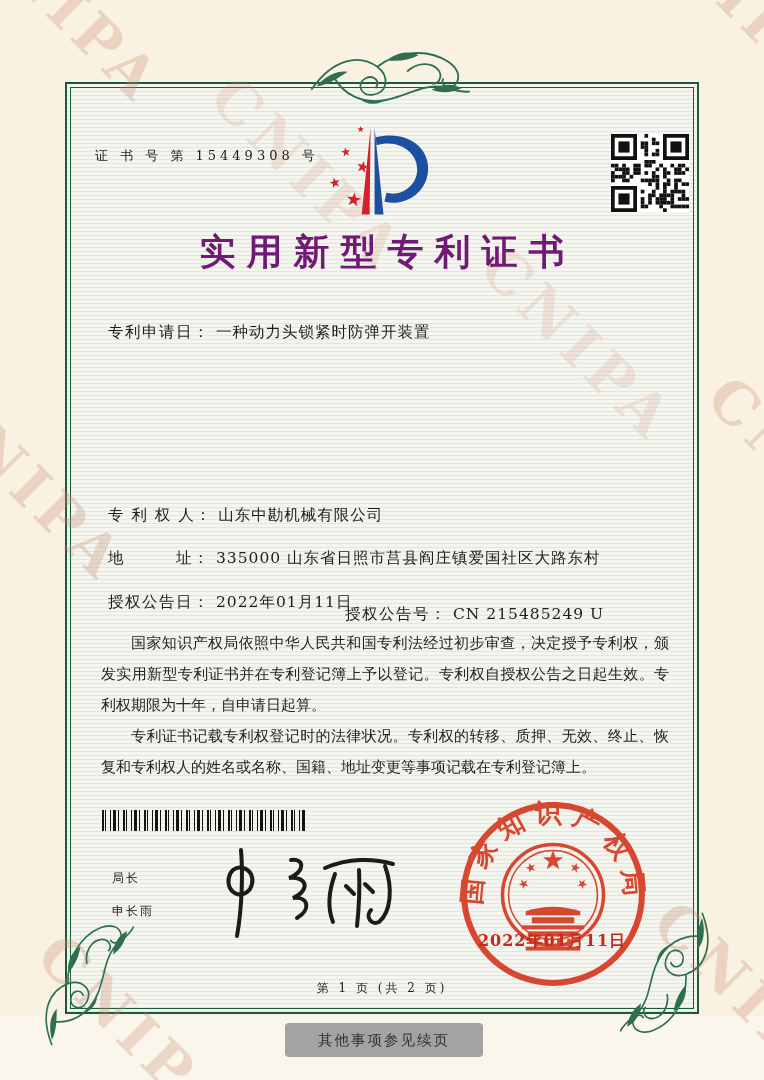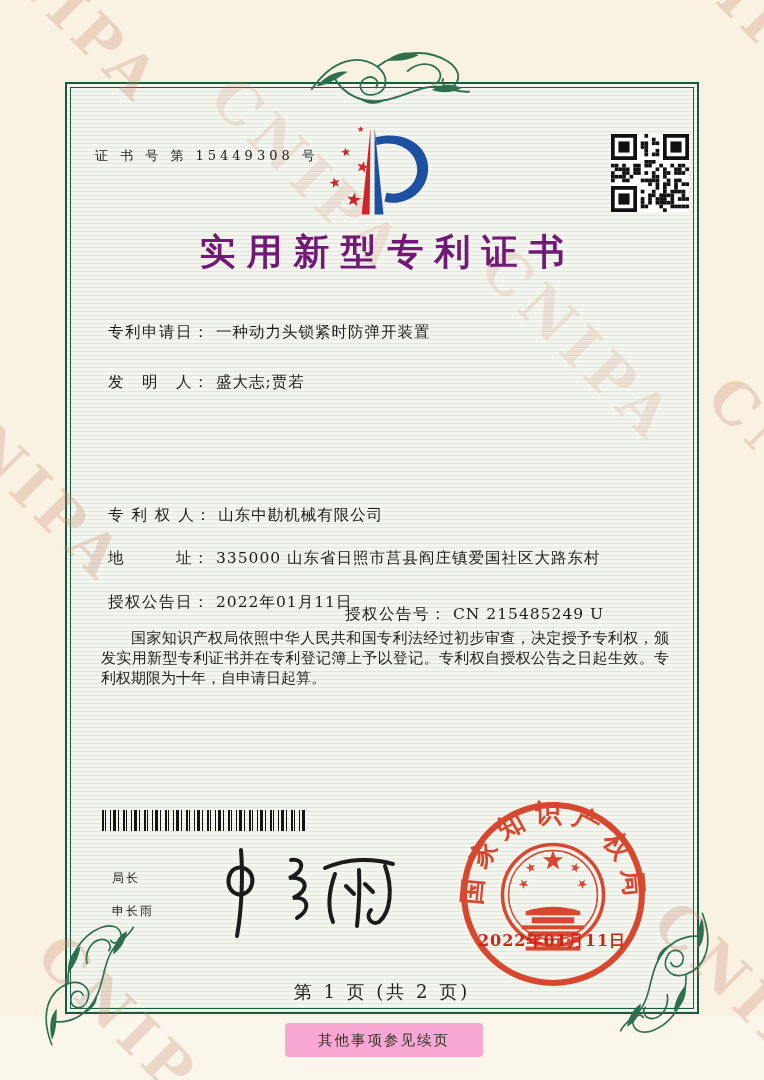--- a/index.html
+++ b/index.html
@@ -45,44 +45,44 @@
     position:absolute;left:65px;top:228px;width:634px;text-align:center;
     font-size:36px;font-weight:700;letter-spacing:11px;text-indent:11px;color:#701a75;
   }
   .row{position:absolute;left:108px;width:560px;font-size:15.5px;white-space:nowrap;}
   .row .lbl{letter-spacing:1.5px;}
   .row .val{letter-spacing:1px;margin-left:6px;}
   .r1{top:322px}.r2{top:372px}.r3{top:415px}.r4{top:459px}.r5{top:505px}.r6{top:548px}.r7{top:592px}
   .col2{position:absolute;left:237px;top:0;margin-top:12px;}
   .body-par{
     position:absolute;left:101px;top:628px;width:568px;
-    font-size:15px;line-height:20px;text-align:justify;color:#26231f;
+    font-size:15px;line-height:31px;text-align:justify;color:#26231f;
   }
   .body-par p{text-indent:2em;}
   .barcode{
     position:absolute;left:102px;top:810px;width:205px;height:21px;
     background:repeating-linear-gradient(90deg,
       #141414 0 2px,transparent 2px 3px,
       #141414 3px 4px,transparent 4px 8px,
       #141414 8px 9px,transparent 9px 11px,
       #141414 11px 14px,transparent 14px 16px,
       #141414 16px 17px,transparent 17px 21px);
   }
   .signer{position:absolute;left:112px;font-size:12px;letter-spacing:2px;}
   .signer.t1{top:870px}.signer.t2{top:903px}
   .sig{position:absolute;left:213px;top:846px;width:200px;height:95px;}
   .seal{position:absolute;left:457px;top:798px;width:192px;height:192px;z-index:4;opacity:.93;}
   .seal-date{
     position:absolute;left:462px;top:931px;width:180px;text-align:center;z-index:5;
     font-size:16px;font-weight:600;letter-spacing:1px;color:#c8281a;
   }
-  .footer-page{position:absolute;left:65px;top:980px;width:634px;text-align:center;font-size:18px;letter-spacing:3px;}
+  .footer-page{position:absolute;left:65px;top:980px;width:634px;text-align:center;font-size:12px;letter-spacing:3px;}
   .note-pill{
     position:absolute;left:285px;top:1023px;width:198px;height:34px;z-index:4;
-    background:#f9a8d4;border-radius:4px;display:flex;align-items:center;justify-content:center;
+    background:#a3a3a3;border-radius:4px;display:flex;align-items:center;justify-content:center;
     font-size:14.5px;letter-spacing:2px;color:#33302b;
   }
 </style>
 </head>
 <body>
 
 <svg width="0" height="0" style="position:absolute" aria-hidden="true">
   <defs>
     <path id="star5" d="M0,-10 L2.35,-3.24 L9.51,-3.09 L3.8,1.24 L5.88,8.09 L0,4 L-5.88,8.09 L-3.8,1.24 L-9.51,-3.09 L-2.35,-3.24 Z"></path>
     <g id="flourish">
@@ -275,38 +275,36 @@
           <rect x="80" y="76" width="4" height="4"></rect>
           <rect x="56" y="80" width="4" height="4"></rect>
         </g>
     </svg>
 
     <h1 class="doc-title">实用新型专利证书</h1>
 
     <div class="row r1">
       <span class="lbl">专利申请日：</span><span class="val">一种动力头锁紧时防弹开装置</span>
     </div>
-    <div class="row r2">
-      <span class="lbl">发　明　人：</span><span class="val">盛大志;贾若</span>
-    </div>
     <div class="row r5">
       <span class="lbl">专 利 权 人：</span><span class="val">山东中勘机械有限公司</span>
     </div>
     <div class="row r6">
       <span class="lbl">地　　　址：</span><span class="val">335000 山东省日照市莒县阎庄镇爱国社区大路东村</span>
     </div>
     <div class="row r7">
       <span class="lbl">授权公告日：</span><span class="val">2022年01月11日</span>
       <span class="col2">
         <span class="lbl">授权公告号：</span><span class="val">CN 215485249 U</span>
       </span>
     </div>
 
     <div class="body-par">
       <p>国家知识产权局依照中华人民共和国专利法经过初步审查，决定授予专利权，颁发实用新型专利证书并在专利登记簿上予以登记。专利权自授权公告之日起生效。专利权期限为十年，自申请日起算。</p>
+      <p>专利证书记载专利权登记时的法律状况。专利权的转移、质押、无效、终止、恢复和专利权人的姓名或名称、国籍、地址变更等事项记载在专利登记簿上。</p>
     </div>
 
     <div class="barcode"></div>
 
     <span class="signer t1">局长</span>
     <span class="signer t2">申长雨</span>
 
     <svg class="sig" viewBox="0 0 200 95">
       <g fill="none" stroke="#1b1b1b" stroke-width="4" stroke-linecap="round">
         <path d="M30,22 C14,18 10,44 24,48 C40,52 46,26 30,22"></path>

